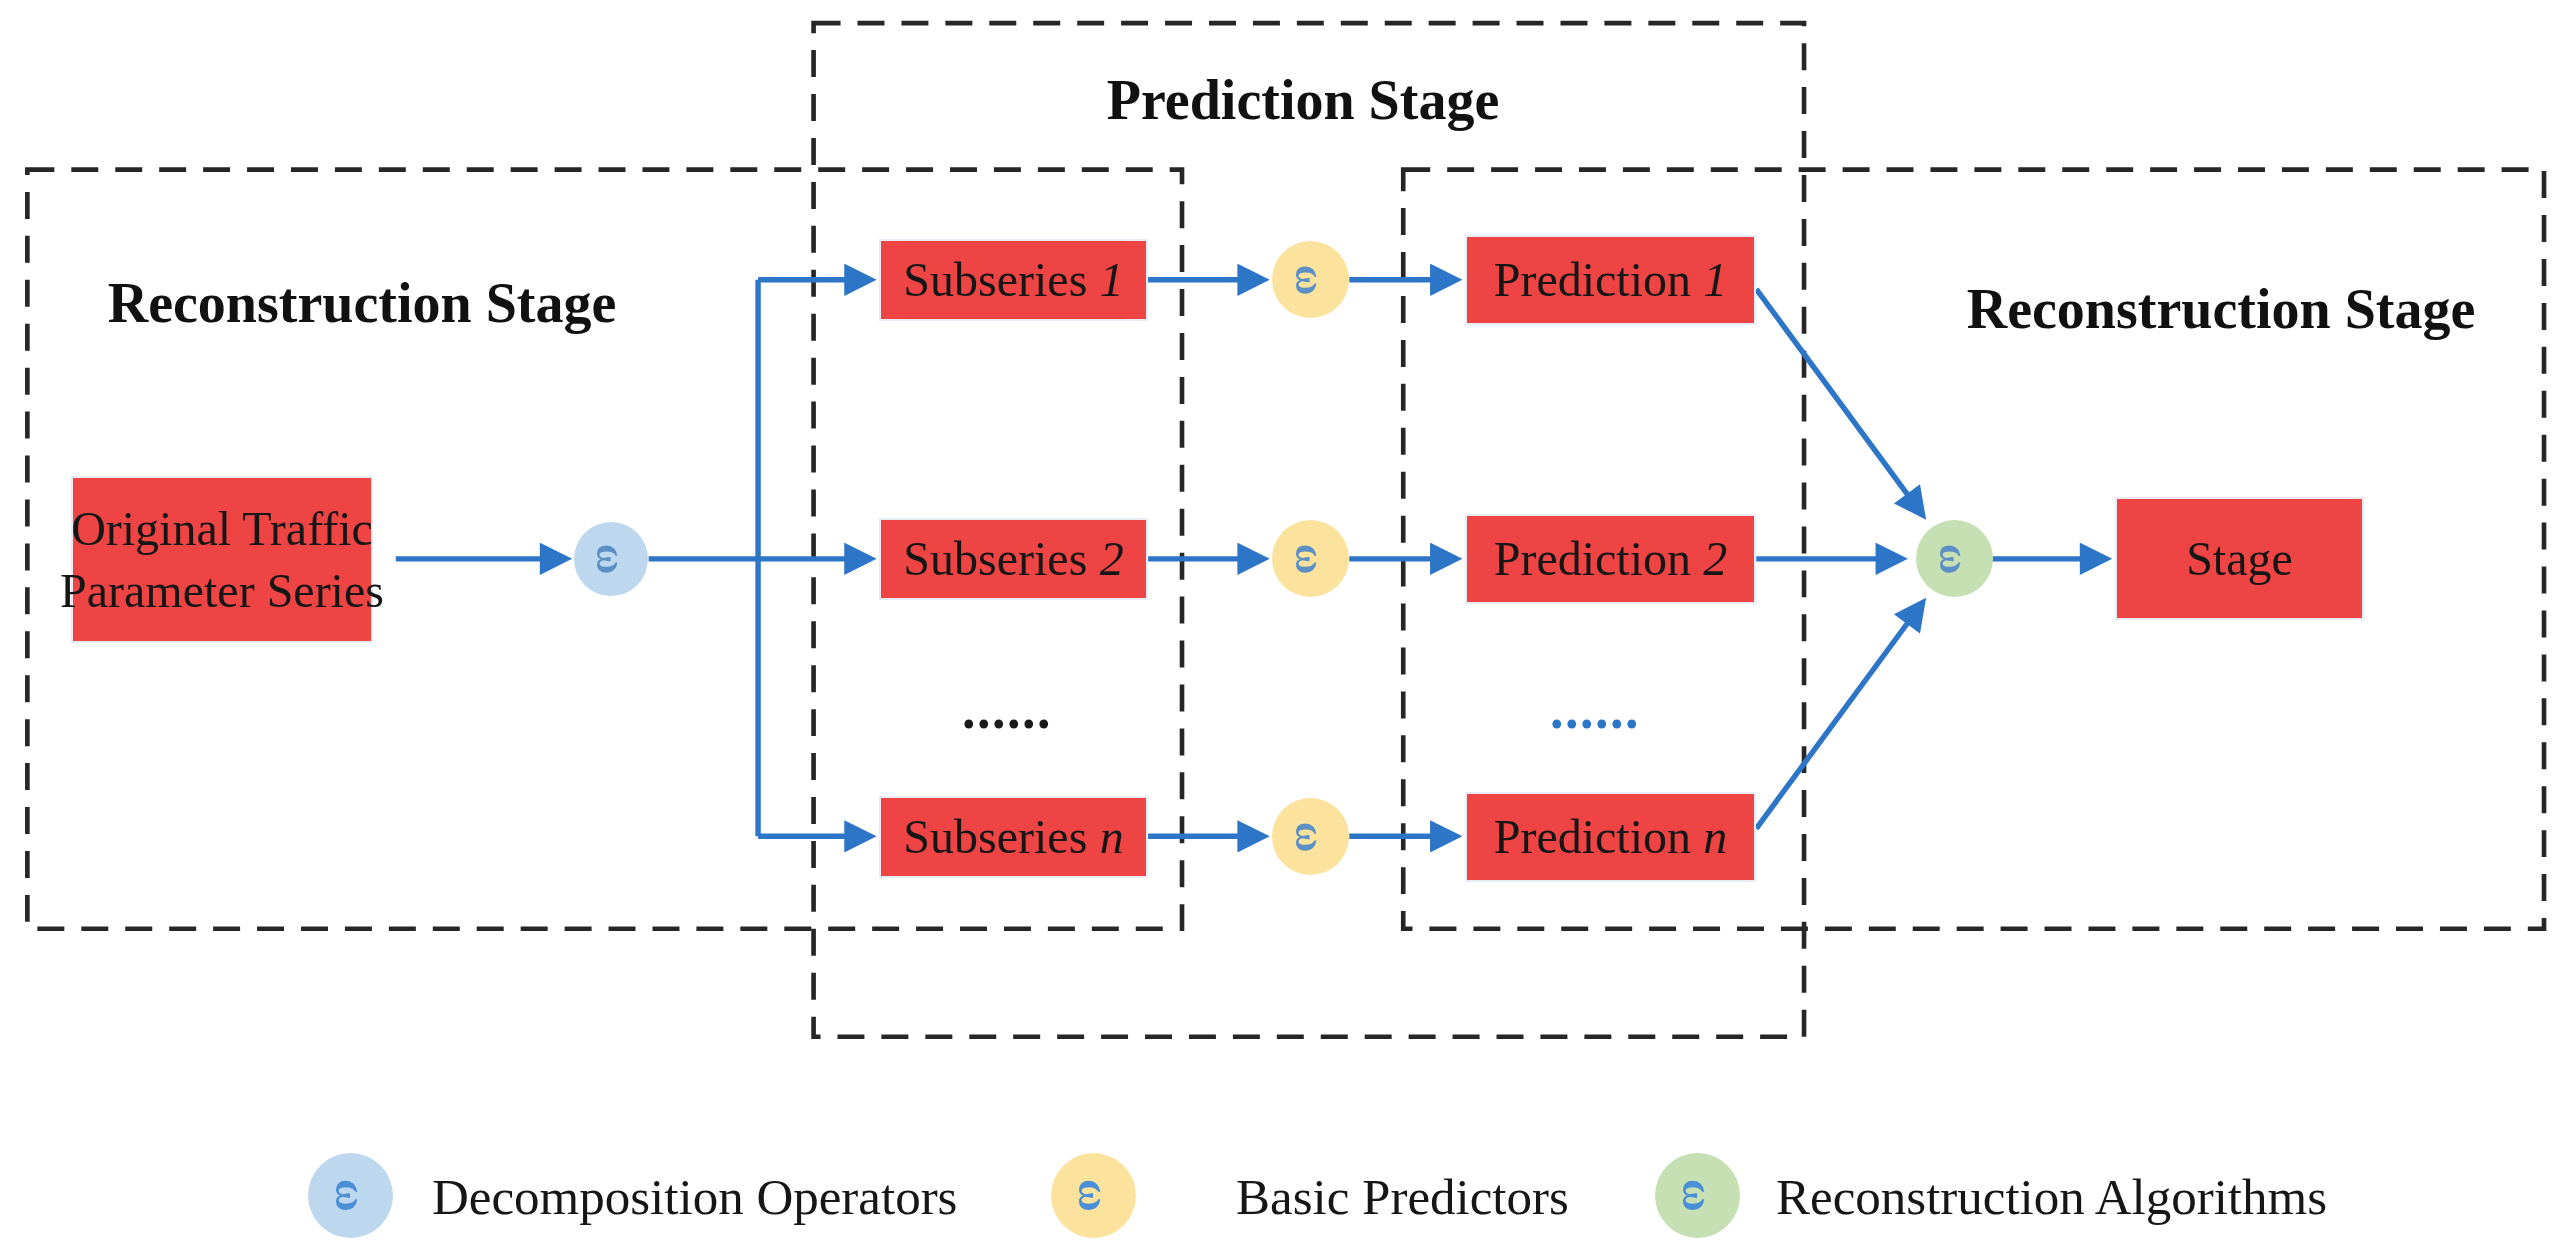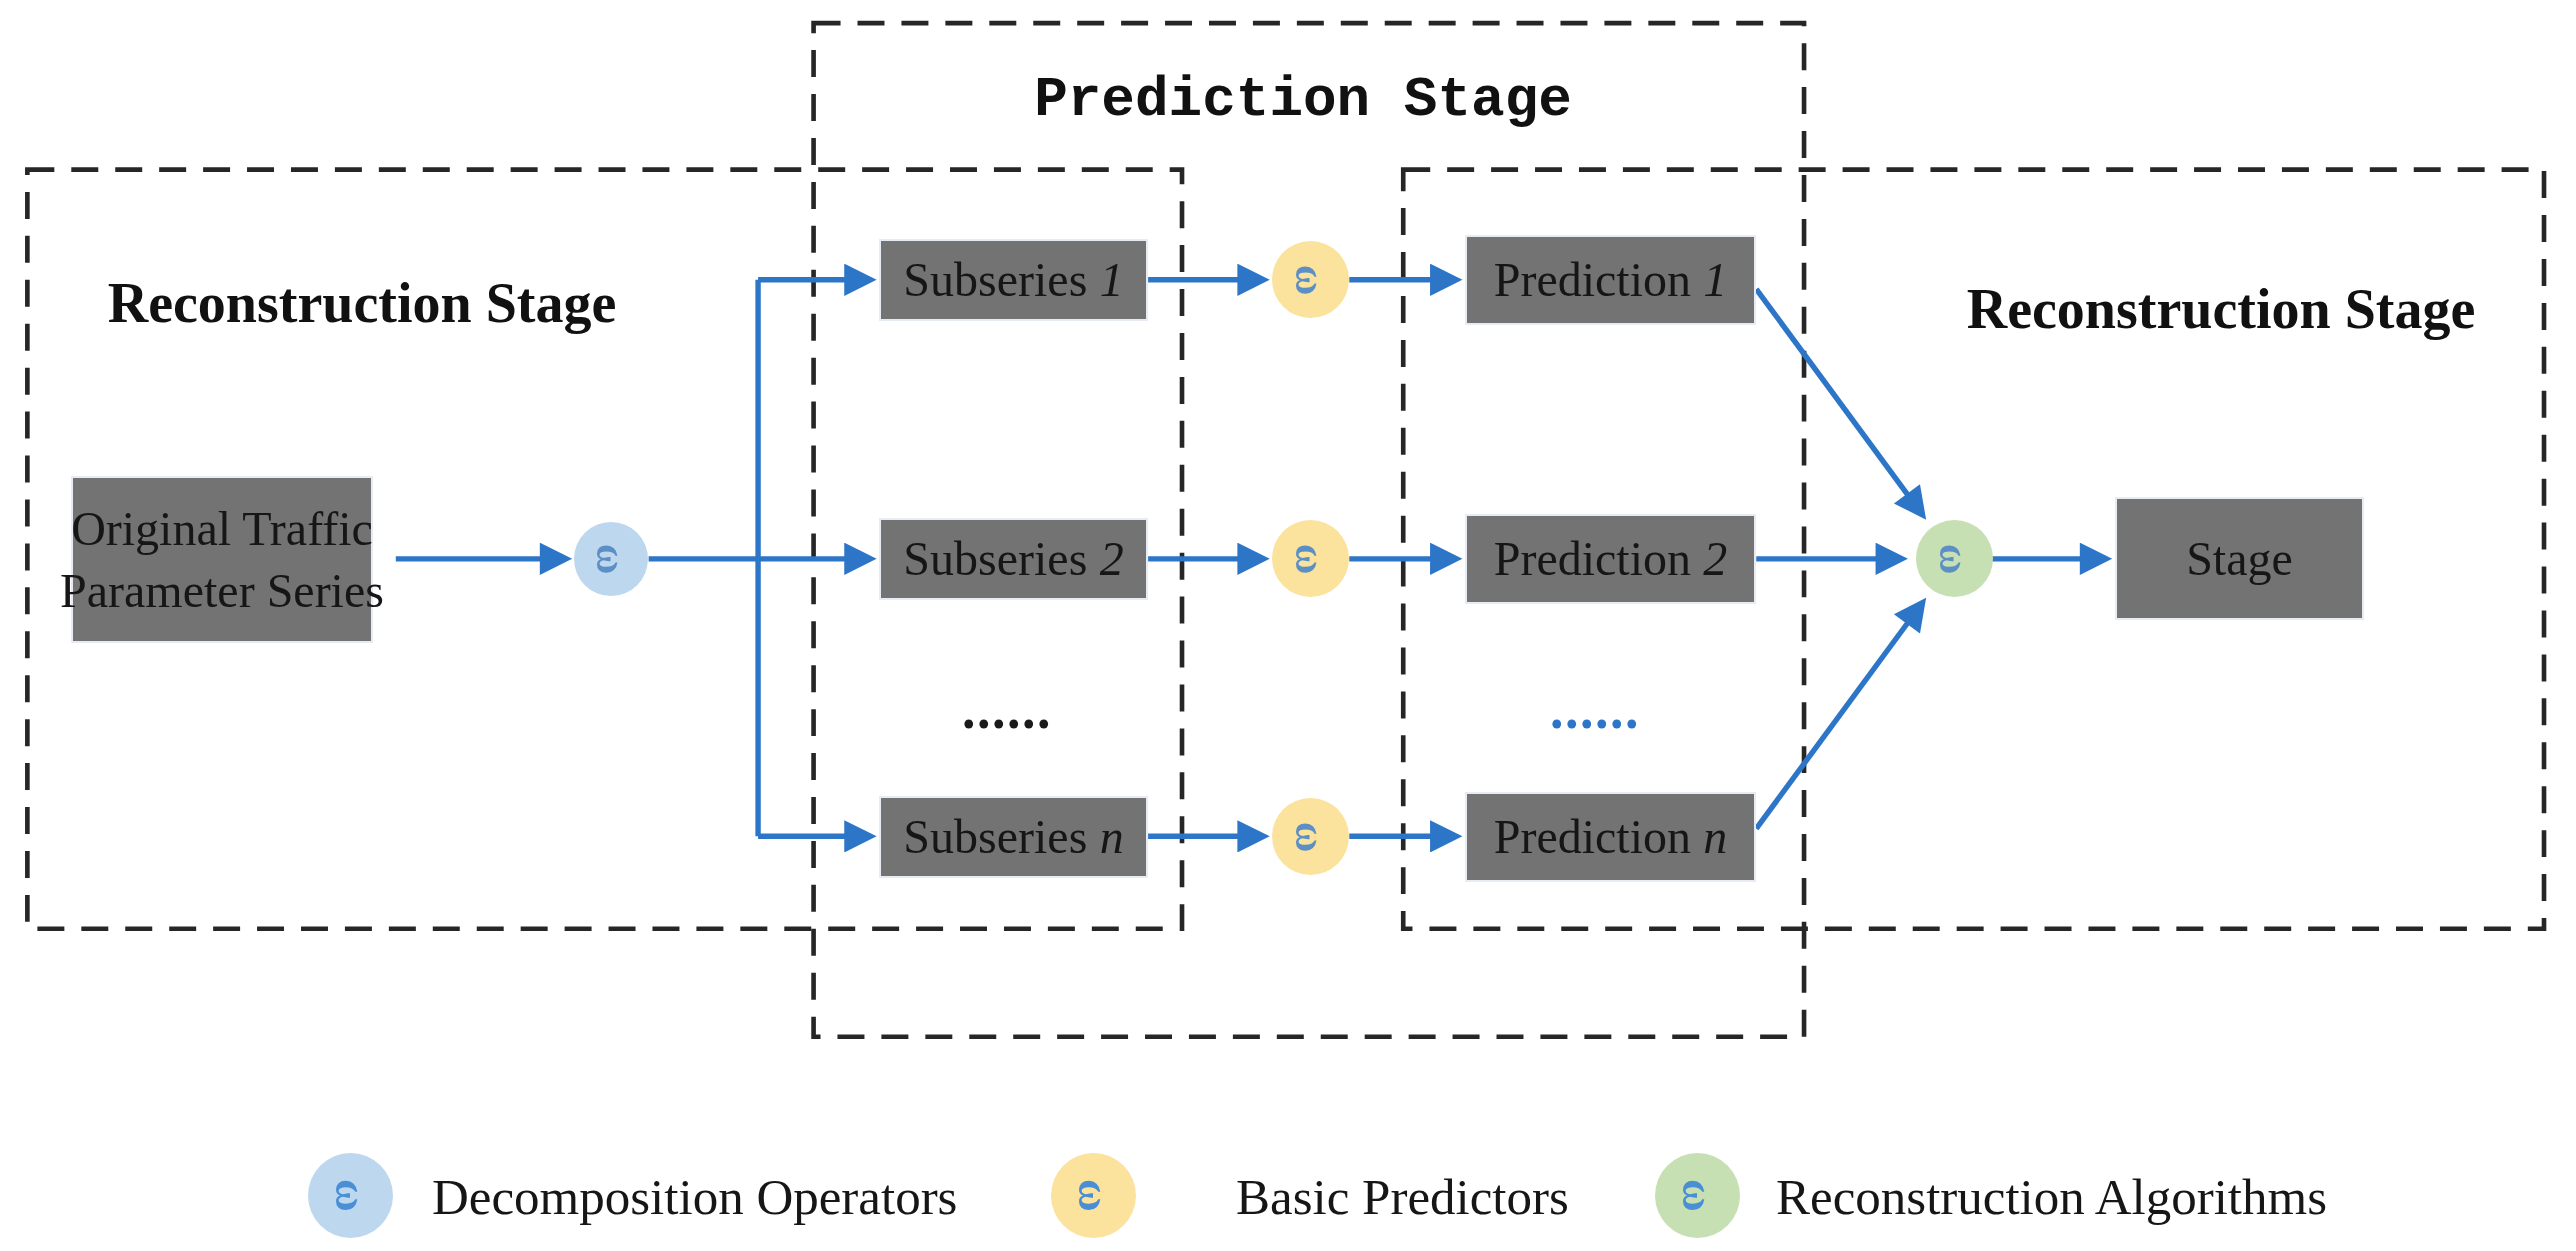--- a/index.html
+++ b/index.html
@@ -7,21 +7,21 @@
     position:relative;width:2576px;height:1251px;background:#ffffff;overflow:hidden;
     font-family:"Liberation Serif","DejaVu Serif",serif;color:#161616;
   }
   svg.wires{position:absolute;left:0;top:0;width:2576px;height:1251px;}
   .stage-title{
     position:absolute;transform:translateX(-50%);
     font-weight:bold;font-size:56px;line-height:59px;white-space:nowrap;color:#111111;
   }
   .node{
     position:absolute;display:flex;align-items:center;justify-content:center;
-    background:#737373;border:2.3px solid #e7ebf3;box-sizing:border-box;
+    background:#ef4444;border:2.3px solid #e7ebf3;box-sizing:border-box;
     font-size:48px;line-height:62px;text-align:center;white-space:nowrap;
   }
   .node .sfx{font-style:italic;margin-left:12.3px;}
   .op-circle{
     position:absolute;border-radius:50%;display:flex;align-items:center;justify-content:center;
   }
   .op-circle .glyph{
     display:inline-block;transform:rotate(90deg);
     font-size:42px;font-weight:bold;color:#5c8fc4;line-height:1;
   }
@@ -76,21 +76,21 @@
 
       <line x1="2278" y1="375" x2="2476" y2="644" marker-end="url(#ah)"></line>
       <line x1="2278" y1="725" x2="2437" y2="725" marker-end="url(#ah)"></line>
       <line x1="2278" y1="1075" x2="2476" y2="806" marker-end="url(#ah)"></line>
 
       <line x1="2583" y1="725" x2="2702" y2="725" marker-end="url(#ah)"></line>
     </g>
   </svg>
 
   <div class="stage-title" style="left:362px;top:274px;">Reconstruction Stage</div>
-  <div class="stage-title" style="left:1303px;top:71px;font-family:Liberation Mono, monospace;">Prediction Stage</div>
+  <div class="stage-title" style="left:1303px;top:71px;">Prediction Stage</div>
   <div class="stage-title" style="left:2221px;top:256px;margin-top:24px;">Reconstruction Stage</div>
 
   <div class="node" style="left:71px;top:476px;width:302px;height:167px;flex-direction:column;">
     <span style="line-height:62px;">Original Traffic</span>
     <span style="line-height:62px;">Parameter Series</span>
   </div>
 
   <div class="node" style="left:879px;top:239px;width:269px;height:82px;">
     <span>Subseries</span>
     <span class="sfx">1</span>

